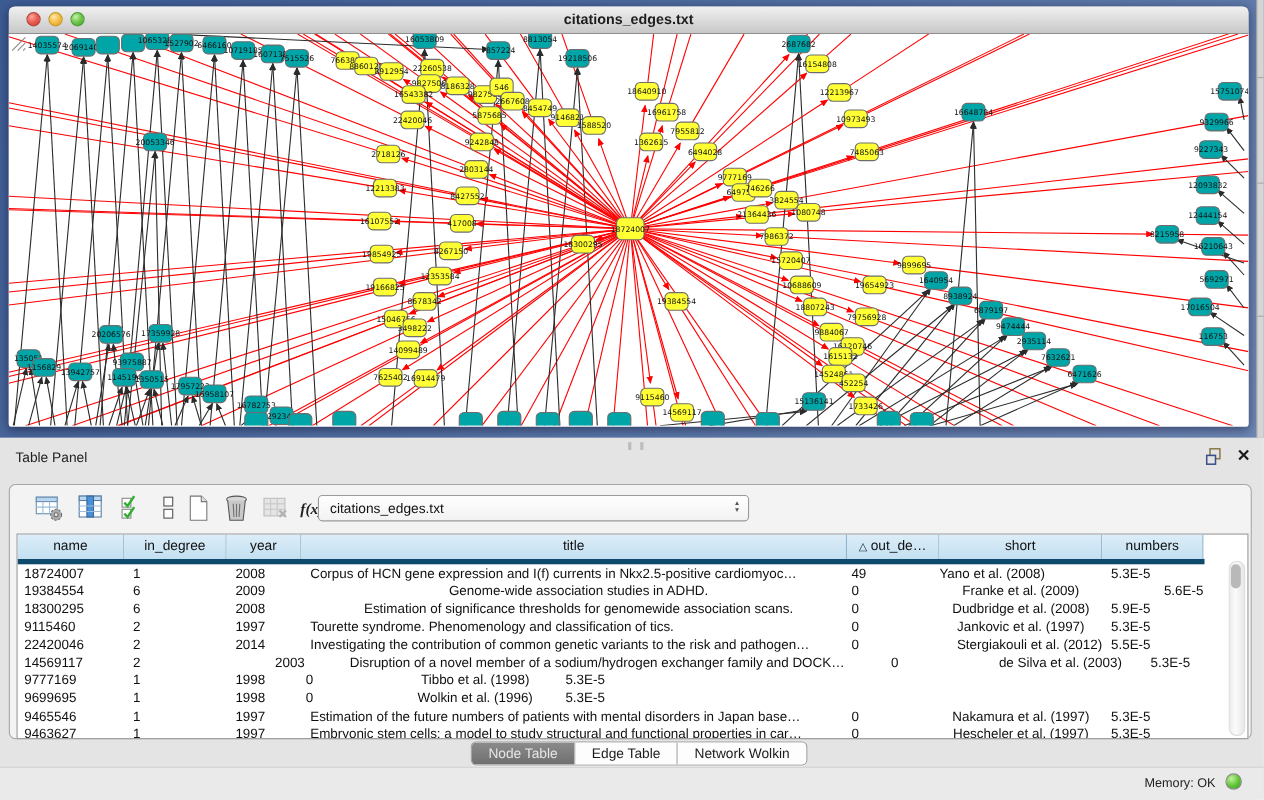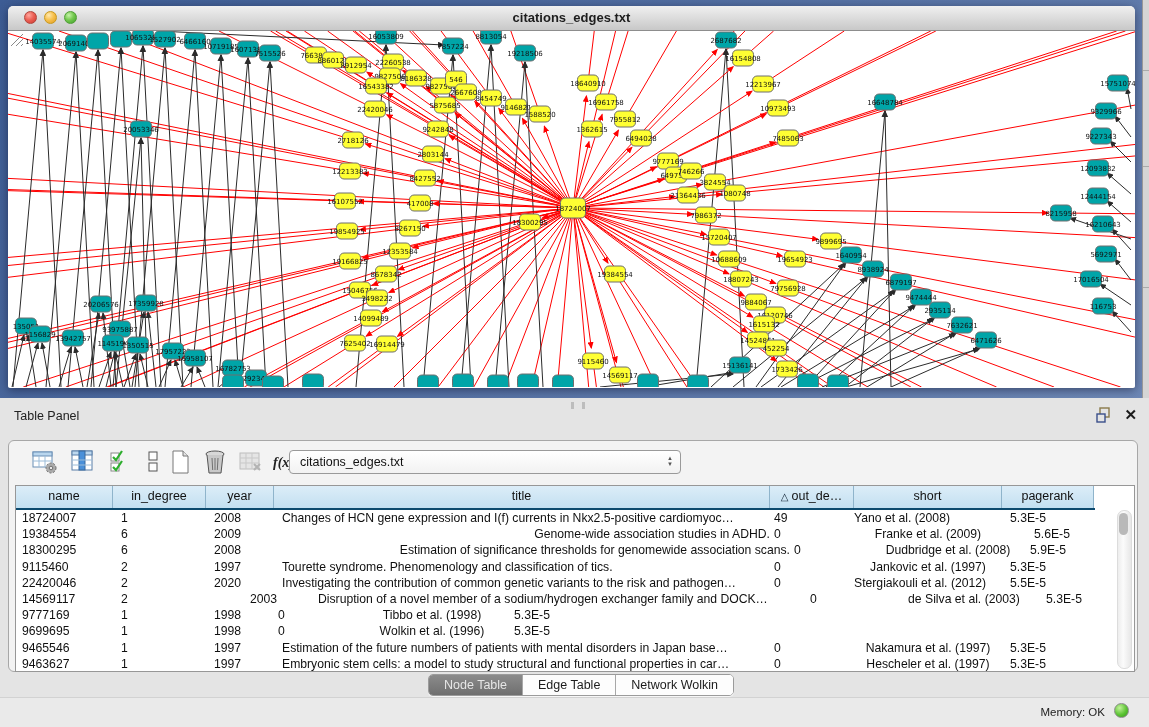--- a/index.html
+++ b/index.html
@@ -35,21 +35,21 @@
     border:1px solid #a7a7a7;border-radius:6px;background:#f3f3f3;}
   .toolbar{position:absolute;left:0;top:0;width:100%;height:42px;}
   .tb-ic{position:absolute;top:8px;width:28px;height:26px;}
   .select-box{position:absolute;left:280px;top:9px;width:392px;height:24px;box-sizing:border-box;
     background:linear-gradient(#ffffff,#f2f2f2);border:1px solid #9a9a9a;border-radius:4px;
     font-size:12.5px;line-height:22px;padding-left:10px;color:#111;}
   .stepper{position:absolute;right:7px;top:4px;font-size:6px;line-height:6px;color:#555;text-align:center;}
 
   .table-wrap{position:absolute;left:6px;top:44px;width:1120px;height:187px;box-sizing:border-box;
     background:#fff;border:1px solid #979797;overflow:hidden;}
-  .thead{display:flex;height:22px;border-bottom:2px solid #0c4a6e;width:1079px;}
+  .thead{display:flex;height:22px;border-bottom:5px solid #0c4a6e;width:1079px;}
   .th{box-sizing:border-box;background:linear-gradient(#dcedf8,#c3e0f1);border-right:1px solid #8fb4cb;
     font-size:12.5px;line-height:21px;text-align:center;color:#111;overflow:hidden;white-space:nowrap;}
   .sort-glyph{font-size:10px;margin-right:3px;color:#123;}
   .tr{display:flex;height:16.2px;}
   .td{box-sizing:border-box;font-size:12.2px;line-height:16.2px;color:#101010;
     overflow:hidden;white-space:nowrap;}
   .vscroll{position:absolute;right:2px;top:24px;bottom:2px;width:13px;border-radius:7px;
     background:linear-gradient(90deg,#ededed,#fbfbfb 40%,#e7e7e7);border:1px solid #dcdcdc;}
   .thumb{position:absolute;left:1px;top:2px;width:9px;height:22px;border-radius:5px;background:#b9b9b9;}
 
@@ -893,66 +893,66 @@
       </div>
 
       <div class="table-wrap">
         <div class="thead" id="thead">
             <div class="th" style="width: 97px;">name</div>
             <div class="th" style="width: 93px;">in_degree</div>
             <div class="th" style="width: 68px;">year</div>
             <div class="th" style="width: 496px;">title</div>
             <div class="th" style="width: 84px;"><span class="sort-glyph">△</span>out_de…</div>
             <div class="th" style="width: 148px;">short</div>
-            <div class="th" style="width: 92px;">pagerank</div>
+            <div class="th" style="width: 92px;">numbers</div>
           </div>
         <div id="tbody">
             <div class="tr">
               <div class="td" style="width: 97px; text-align: left; padding-left: 6px;">18724007</div>
               <div class="td" style="width: 93px; text-align: left; padding-left: 8px;">1</div>
               <div class="td" style="width: 68px; text-align: left; padding-left: 8px;">2008</div>
-              <div class="td" style="width: 496px; text-align: left; padding-left: 8px;">Changes of HCN gene expression and I(f) currents in Nkx2.5-positive cardiomyoc…</div>
+              <div class="td" style="width: 496px; text-align: left; padding-left: 8px;">Corpus of HCN gene expression and I(f) currents in Nkx2.5-positive cardiomyoc…</div>
               <div class="td" style="width: 84px; text-align: left; padding-left: 4px;">49</div>
               <div class="td" style="width: 148px; padding-left: 0px;">Yano et al. (2008)</div>
               <div class="td" style="width: 92px; text-align: left; padding-left: 8px;">5.3E-5</div>
             </div>
             <div class="tr">
               <div class="td" style="width: 97px; text-align: left; padding-left: 6px;">19384554</div>
               <div class="td" style="width: 93px; text-align: left; padding-left: 8px;">6</div>
               <div class="td" style="width: 68px; text-align: left; padding-left: 8px;">2009</div>
-              <div class="td" style="width: 496px; text-align: right; padding-left: 8px;">Genome-wide association studies in ADHD.</div>
+              <div class="td" style="width: 496px; text-align: center; padding-left: 8px;">Genome-wide association studies in ADHD.</div>
               <div class="td" style="width: 84px; text-align: left; padding-left: 4px;">0</div>
               <div class="td" style="width: 148px; text-align: center; padding-left: 0px;">Franke et al. (2009)</div>
-              <div class="td" style="width: 92px; text-align: center; padding-left: 8px;">5.6E-5</div>
+              <div class="td" style="width: 92px; text-align: right; padding-left: 8px;">5.6E-5</div>
             </div>
             <div class="tr">
               <div class="td" style="width: 97px; text-align: left; padding-left: 6px;">18300295</div>
               <div class="td" style="width: 93px; text-align: left; padding-left: 8px;">6</div>
               <div class="td" style="width: 68px; text-align: left; padding-left: 8px;">2008</div>
-              <div class="td" style="width: 496px; text-align: right; padding-left: 8px; margin-left: 20px;">Estimation of significance thresholds for genomewide association scans.</div>
+              <div class="td" style="width: 496px; text-align: center; padding-left: 8px;">Estimation of significance thresholds for genomewide association scans.</div>
               <div class="td" style="width: 84px; text-align: left; padding-left: 4px;">0</div>
               <div class="td" style="width: 148px; text-align: center; padding-left: 0px;">Dudbridge et al. (2008)</div>
               <div class="td" style="width: 92px; text-align: left; padding-left: 8px;">5.9E-5</div>
             </div>
             <div class="tr">
               <div class="td" style="width: 97px; text-align: left; padding-left: 6px;">9115460</div>
               <div class="td" style="width: 93px; text-align: left; padding-left: 8px;">2</div>
               <div class="td" style="width: 68px; text-align: left; padding-left: 8px;">1997</div>
               <div class="td" style="width: 496px; text-align: left; padding-left: 8px;">Tourette syndrome. Phenomenology and classification of tics.</div>
               <div class="td" style="width: 84px; text-align: left; padding-left: 4px;">0</div>
               <div class="td" style="width: 148px; text-align: center; padding-left: 0px;">Jankovic et al. (1997)</div>
               <div class="td" style="width: 92px; text-align: left; padding-left: 8px;">5.3E-5</div>
             </div>
             <div class="tr">
               <div class="td" style="width: 97px; text-align: left; padding-left: 6px;">22420046</div>
               <div class="td" style="width: 93px; text-align: left; padding-left: 8px;">2</div>
-              <div class="td" style="width: 68px; text-align: left; padding-left: 8px;">2020</div>
+              <div class="td" style="width: 68px; text-align: left; padding-left: 8px;">2014</div>
               <div class="td" style="width: 496px; text-align: left; padding-left: 8px;">Investigating the contribution of common genetic variants to the risk and pathogen…</div>
               <div class="td" style="width: 84px; text-align: left; padding-left: 4px;">0</div>
-              <div class="td" style="width: 148px; text-align: left; padding-left: 0px;">Stergiakouli et al. (2012)</div>
+              <div class="td" style="width: 148px; text-align: right; padding-left: 0px;">Stergiakouli et al. (2012)</div>
               <div class="td" style="width: 92px; text-align: left; padding-left: 8px;">5.5E-5</div>
             </div>
             <div class="tr">
               <div class="td" style="width: 97px; text-align: left; padding-left: 6px;">14569117</div>
               <div class="td" style="width: 93px; text-align: left; padding-left: 8px;">2</div>
               <div class="td" style="width: 68px; text-align: left; padding-left: 8px; margin-left: 36px;">2003</div>
               <div class="td" style="width: 496px; text-align: left; padding-left: 8px;">Disruption of a novel member of a sodium/hydrogen exchanger family and DOCK…</div>
               <div class="td" style="width: 84px; text-align: left; padding-left: 4px;">0</div>
               <div class="td" style="width: 148px; text-align: center; padding-left: 0px;">de Silva et al. (2003)</div>
               <div class="td" style="width: 92px; text-align: left; padding-left: 8px;">5.3E-5</div>

